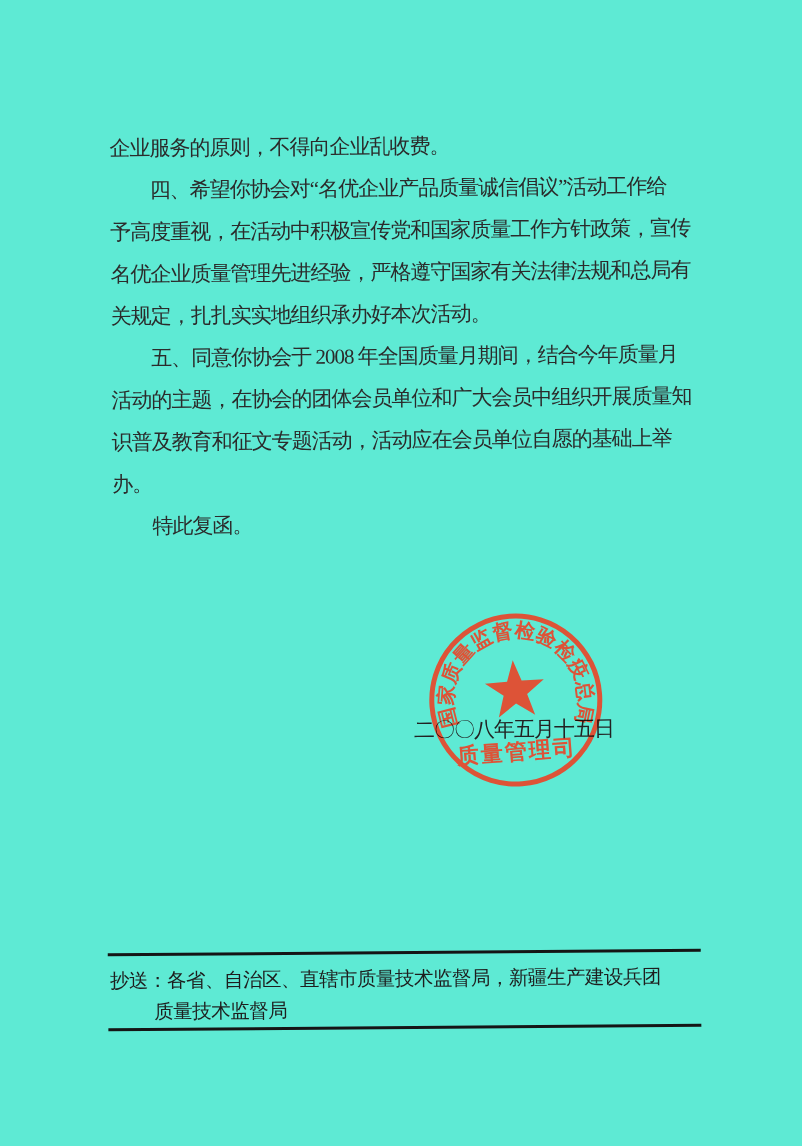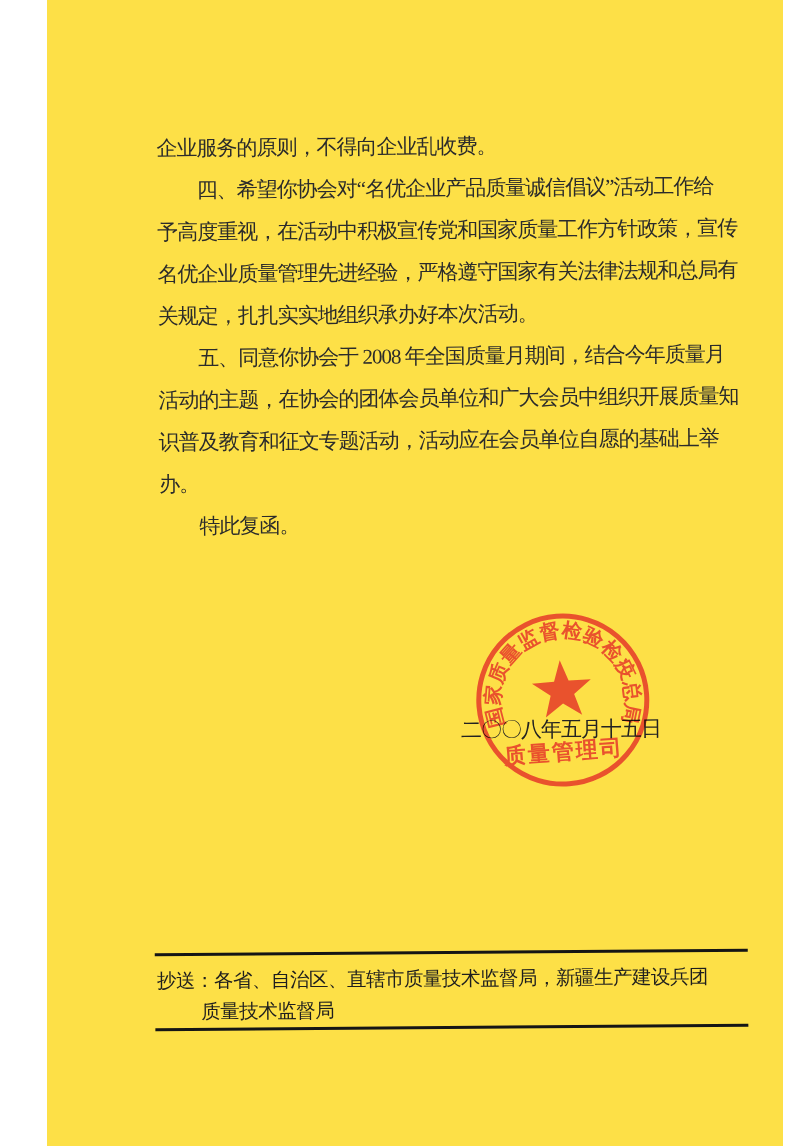--- a/index.html
+++ b/index.html
@@ -2,27 +2,26 @@
 <html><head>
 <meta charset="utf-8">
 <style>
   html, body {
     margin: 0;
     padding: 0;
     background: #ffffff;
   }
   .page {
     position: relative;
-    width: 736px;
+    width: 802px;
     height: 1146px;
-    background: #fde047;
+    background: #5eead4;
     overflow: hidden;
     font-family: "Liberation Serif", "DejaVu Serif", serif;
     color: #2b2b2b;
-    margin-left: 47px;
   }
   .tilt {
     position: absolute;
     left: 0; top: 0; right: 0; bottom: 0;
     transform: rotate(-0.45deg);
     transform-origin: 401px 600px;
   }
   .body-text {
     position: absolute;
     left: 113px;

